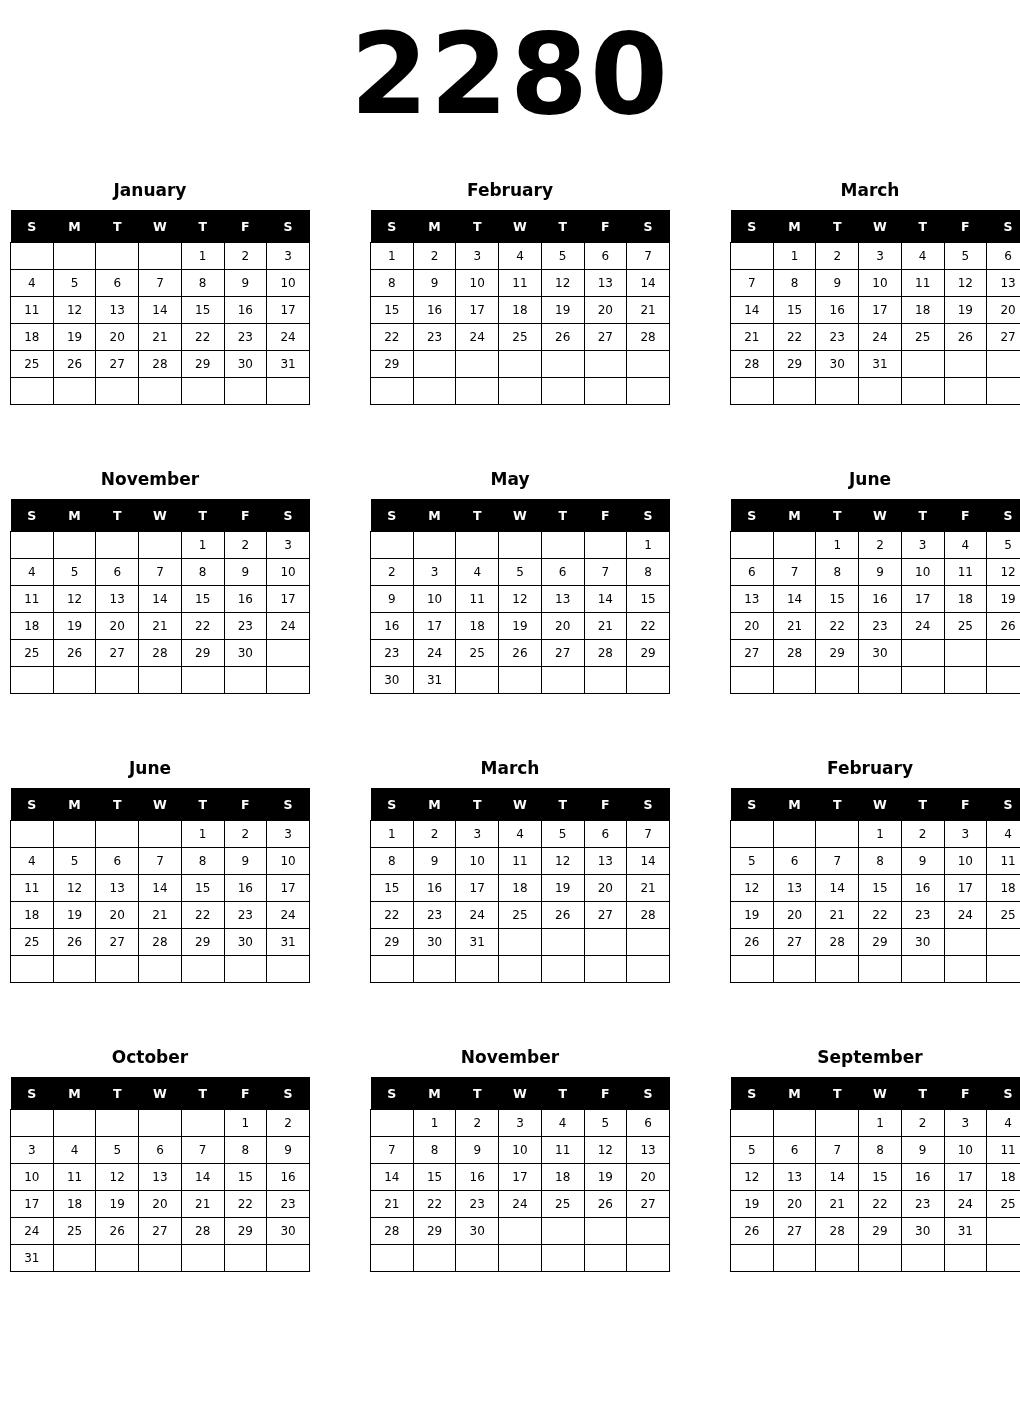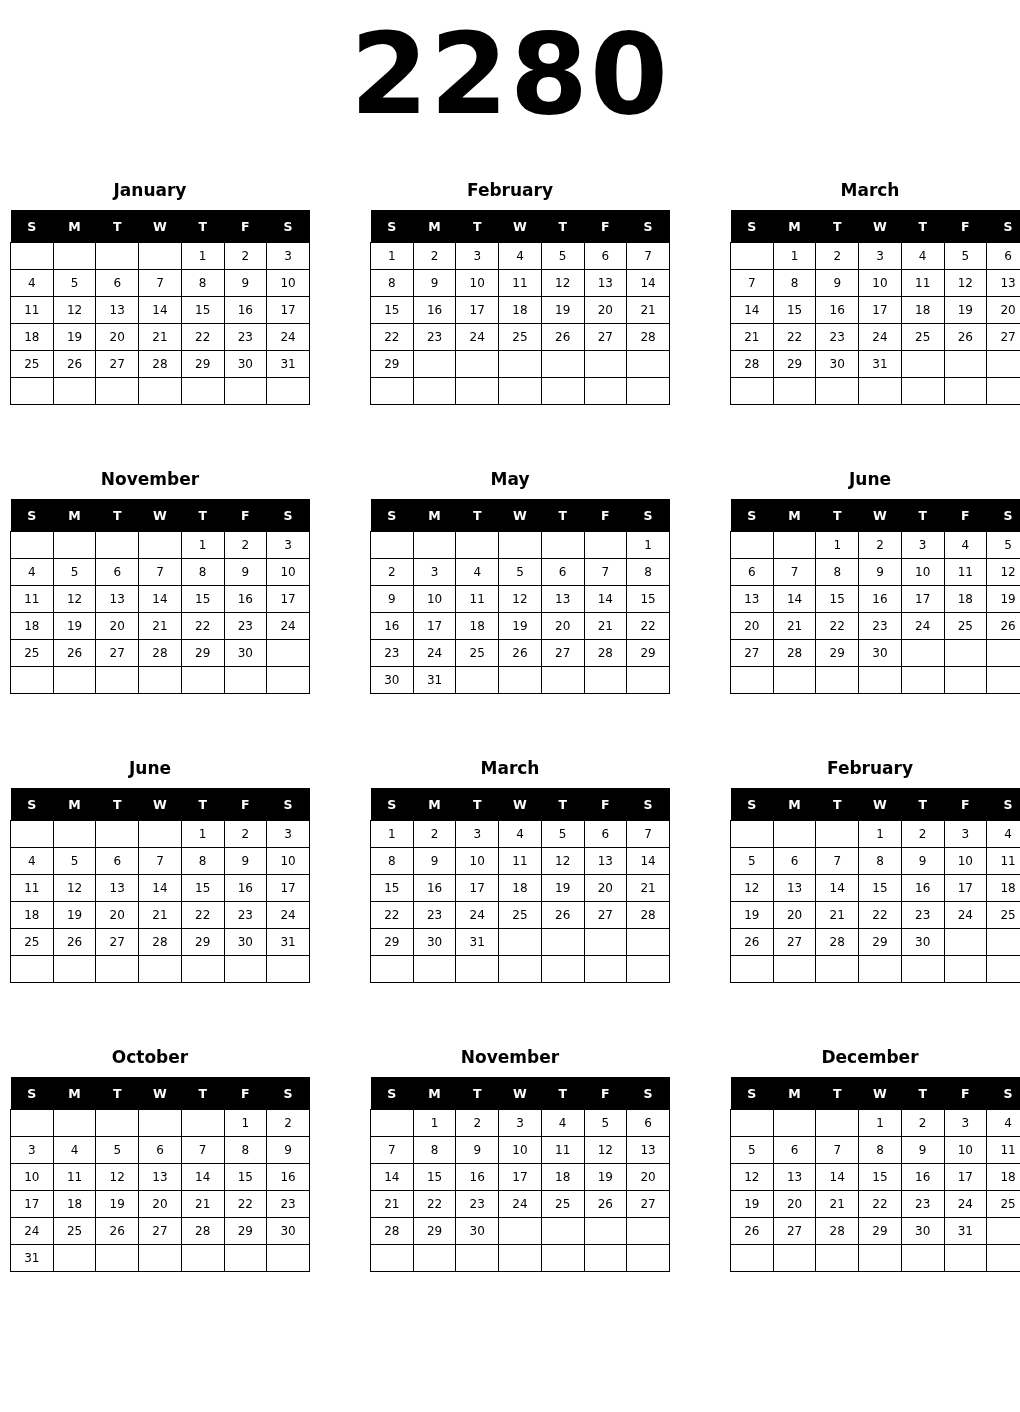--- a/index.html
+++ b/index.html
@@ -874,21 +874,21 @@
               <td class="empty"></td>
               <td class="empty"></td>
               <td class="empty"></td>
               <td class="empty"></td>
               <td class="empty"></td>
             </tr>
           </tbody>
         </table>
       </div>
       <div class="month">
-        <div class="month-name">December</div>
+        <div class="month-name">September</div>
         <table class="cal">
           <thead>
             <tr>
               <th>S</th>
               <th>M</th>
               <th>T</th>
               <th>W</th>
               <th>T</th>
               <th>F</th>
               <th>S</th>

